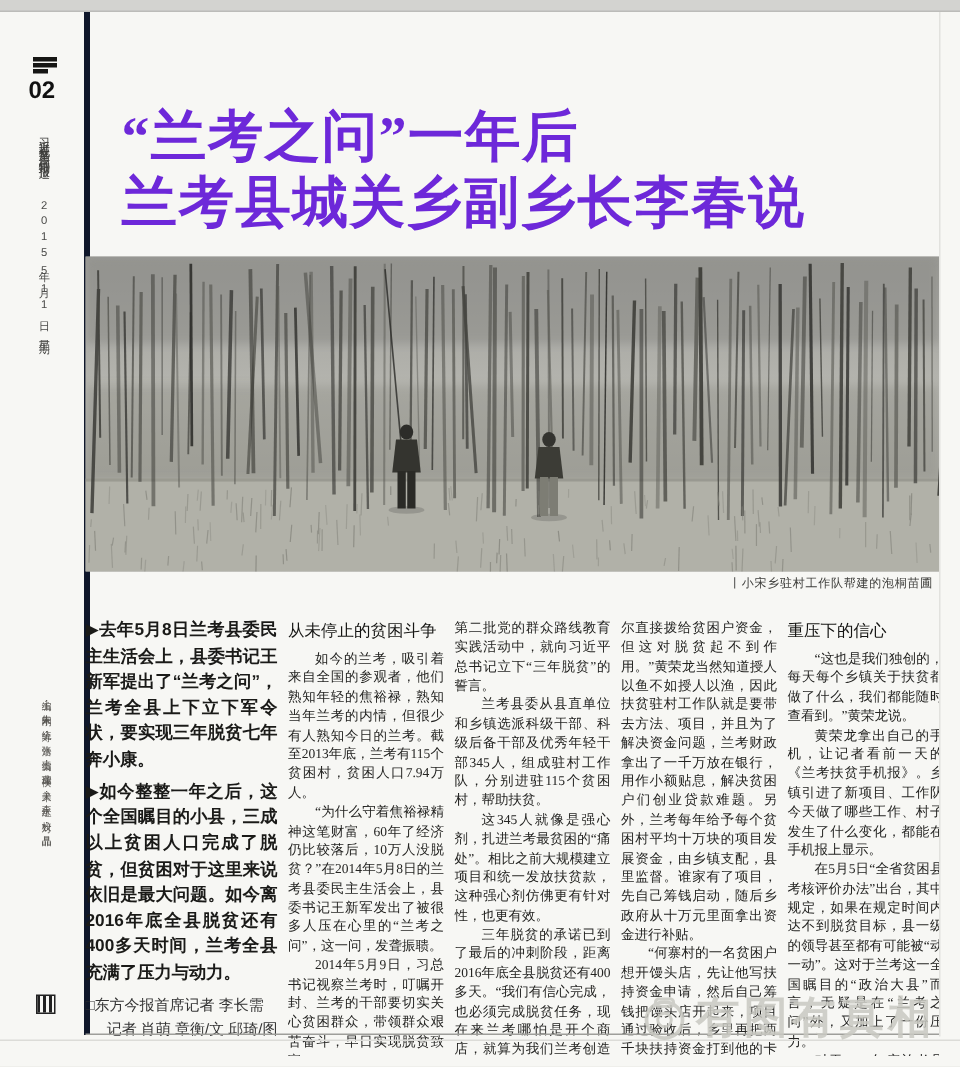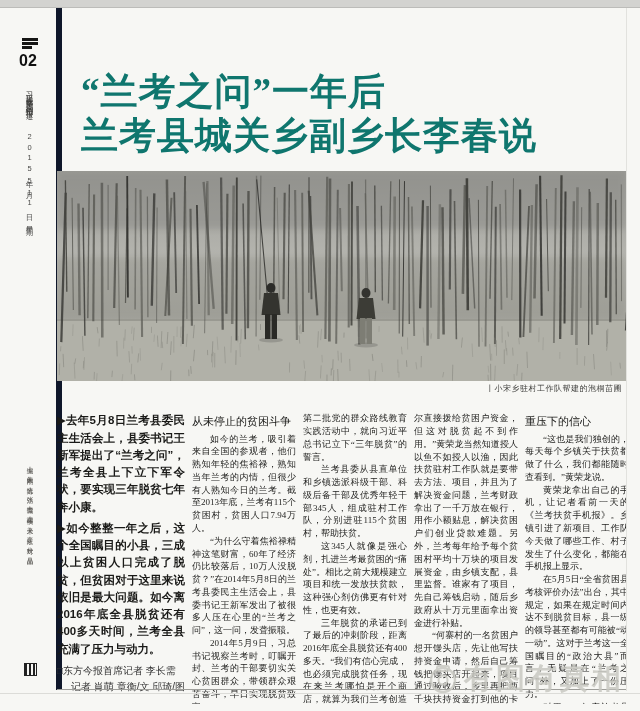--- a/index.html
+++ b/index.html
@@ -2,39 +2,39 @@
 <html><head>
 <meta charset="utf-8">
 <style>
   html,body{margin:0;padding:0;background:#e9e9e6;}
   .page{position:relative;width:640px;height:711px;background:#f7f7f4;overflow:hidden;
         font-family:"Liberation Serif","DejaVu Serif",serif;color:#1c1c1a;}
   .top-strip{position:absolute;left:0;top:0;width:640px;height:7px;background:#d3d3d0;border-bottom:1px solid #bcbcb9;}
   .right-edge{position:absolute;top:8px;bottom:20px;right:13px;width:1px;background:#e2e2de;}
 
   
-  .rail{position:absolute;left:0;top:8px;width:56px;height:682px;border-right:6px solid #0f172a;}
+  .rail{position:absolute;left:0;top:8px;width:56px;height:682px;border-right:4px solid #0f172a;}
   .rail-logo{position:absolute;left:22px;top:30px;width:16px;height:12px;}
   .rail-logo i{display:block;background:#161614;height:3px;margin-bottom:1px;}
   .rail-logo i:last-child{width:10px;}
   .page-num{position:absolute;left:19px;top:44px;font-size:16px;font-weight:bold;
             font-family:"Liberation Sans","DejaVu Sans",sans-serif;color:#111;}
   .rail-vtext{position:absolute;left:24px;top:78px;height:300px;writing-mode:vertical-rl;text-orientation:upright;
               font-size:7.5px;letter-spacing:1.5px;color:#3a3a38;
               font-family:"Liberation Sans","DejaVu Sans",sans-serif;}
   .rail-vtext .vdate{margin-top:14px;color:#4a4a48;}
   .rail-credits{position:absolute;left:25px;bottom:34px;height:195px;writing-mode:vertical-rl;text-orientation:upright;
                 font-size:6.5px;letter-spacing:1px;color:#55534f;
                 font-family:"Liberation Sans","DejaVu Sans",sans-serif;}
   .rail-qr{position:absolute;left:24px;bottom:14px;width:11px;height:11px;border:1px solid #222;
            background:repeating-linear-gradient(90deg,#222 0 2px,#f7f7f4 2px 4px);}
 
   
   .content{position:absolute;left:57px;top:8px;width:569px;}
-  .headline{margin:0;padding:62px 0 0 24px;font-weight:bold;line-height:1.18;color:#0f766e;}
+  .headline{margin:0;padding:62px 0 0 24px;font-weight:bold;line-height:1.18;color:#6d28d9;}
   .headline div{font-size:37px;letter-spacing:1px;}
 
   .photo{margin:14px 0 0 0;width:569px;height:210px;background:#aaaaa4;position:relative;}
   .photo svg{display:block;}
   .caption{width:565px;margin-top:2px;text-align:right;font-size:8px;color:#3d3d3a;
            font-family:Liberation Mono, monospace;letter-spacing:.5px;}
 
   .body{display:flex;gap:7px;margin-top:18px;height:292px;overflow:hidden;}
   .col{overflow:hidden;height:292px;}
   .col-lede{width:128px;flex:none;}

